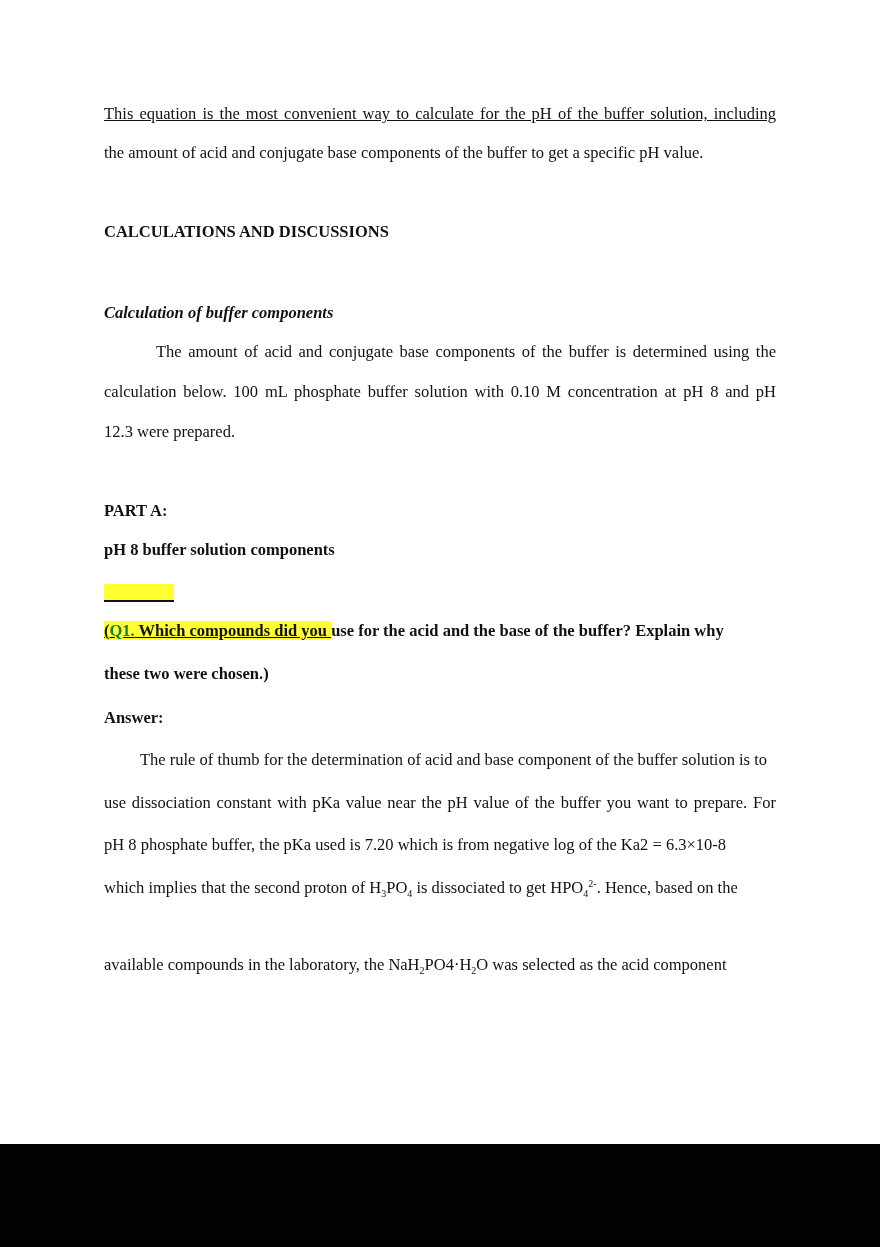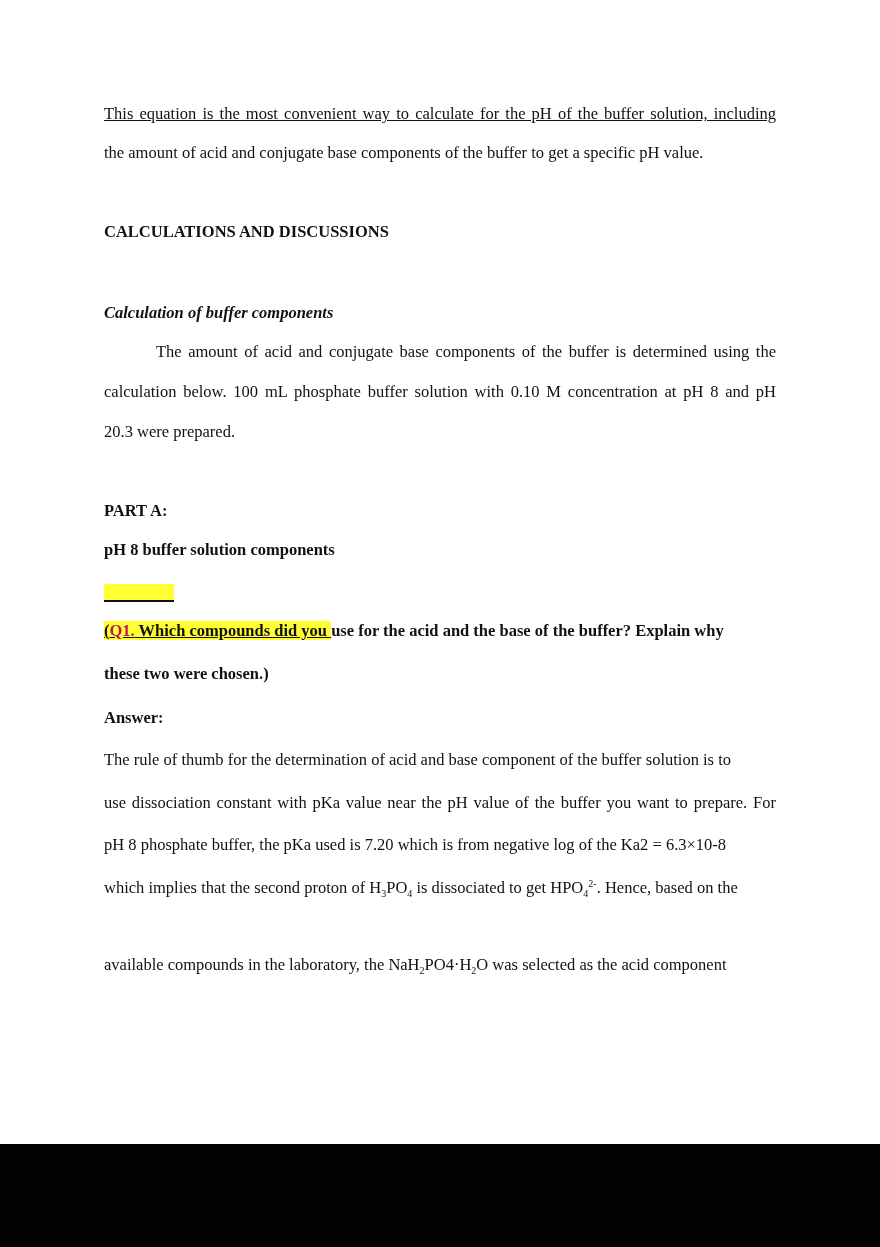--- a/index.html
+++ b/index.html
@@ -7,55 +7,55 @@
       width: 880px; height: 1247px; background: #ffffff; position: relative; overflow: hidden;
       font-family: "Liberation Serif", serif; color: #111; font-size: 16.5px;
     }
     .page { position: absolute; left: 0; top: 0; width: 880px; height: 1144px; background: #fff; }
     .line { position: absolute; left: 104px; white-space: nowrap; line-height: 20px; }
     .just { width: 672px; text-align: justify; text-align-last: justify; }
     .bold { font-weight: bold; }
     .bi { font-weight: bold; font-style: italic; }
     .indent { padding-left: 52px; box-sizing: border-box; }
     .hl { background: #ffff33; }
-    .red { color: #be185d; text-align: right; }
+    .red { color: #15803d; text-align: right; }
     .uline { text-decoration: underline; }
     .blank-hl { position: absolute; left: 104px; top: 584px; width: 70px; height: 16px; background: #ffff33; border-bottom: 2px solid #111; }
     sub, sup { font-size: 10px; line-height: 0; }
     .blackbar { position: absolute; left: 0; top: 1144px; width: 880px; height: 103px; background: #020204; }
   </style>
 </head>
 <body>
 
 <div class="page">
 
   <div class="line just" style="top:104px;text-decoration:underline;">This equation is the most convenient way to calculate for the pH of the buffer solution, including</div>
   <div class="line" style="top:143px;">the amount of acid and conjugate base components of the buffer to get a specific pH value.</div>
 
   <div class="line bi" style="top:303px;">Calculation of buffer components</div>
 
   <div class="line bold" style="top:222px;">CALCULATIONS AND DISCUSSIONS</div>
 
   <div class="line just indent" style="top:342px;">The amount of acid and conjugate base components of the buffer is determined using the</div>
   <div class="line just" style="top:382px;">calculation below. 100 mL phosphate buffer solution with 0.10 M concentration at pH 8 and pH</div>
-  <div class="line" style="top:422px;">20.3 were prepared.</div>
+  <div class="line" style="top:422px;">12.3 were prepared.</div>
 
   <div class="line bold" style="top:501px;">PART A:</div>
   <div class="line bold" style="top:540px;">pH 8 buffer solution components</div>
 
   <div class="blank-hl"></div>
 
   <div class="line bold" style="top:621px;">
     <span class="hl uline"><span>(</span><span class="red">Q1.</span><span> Which compounds did you </span></span><span>use for the acid and the base of the buffer? Explain why</span>
   </div>
   <div class="line bold" style="top:664px;">these two were chosen.)</div>
 
   <div class="line bold" style="top:708px;">Answer:</div>
 
-  <div class="line" style="top:750px;">The rule of thumb for the determination of acid and base component of the buffer solution is to</div>
+  <div class="line" style="top:750px;margin-left:36px;">The rule of thumb for the determination of acid and base component of the buffer solution is to</div>
   <div class="line just" style="top:793px;">use dissociation constant with pKa value near the pH value of the buffer you want to prepare. For</div>
   <div class="line" style="top:835px;">pH 8 phosphate buffer, the pKa used is 7.20 which is from negative log of the Ka2 = 6.3×10-8</div>
 
   <div class="line" style="top:878px;">
     <span>which implies that the second proton of H</span><sub>3</sub><span>PO</span><sub>4</sub><span> is dissociated to get HPO</span><sub>4</sub><sup>2-</sup><span>. Hence, based on the</span>
   </div>
 
   <div class="line" style="top:921px;margin-top:34px;">
     <span>available compounds in the laboratory, the NaH</span><sub>2</sub><span>PO4·H</span><sub>2</sub><span>O was selected as the acid component</span>
   </div>

